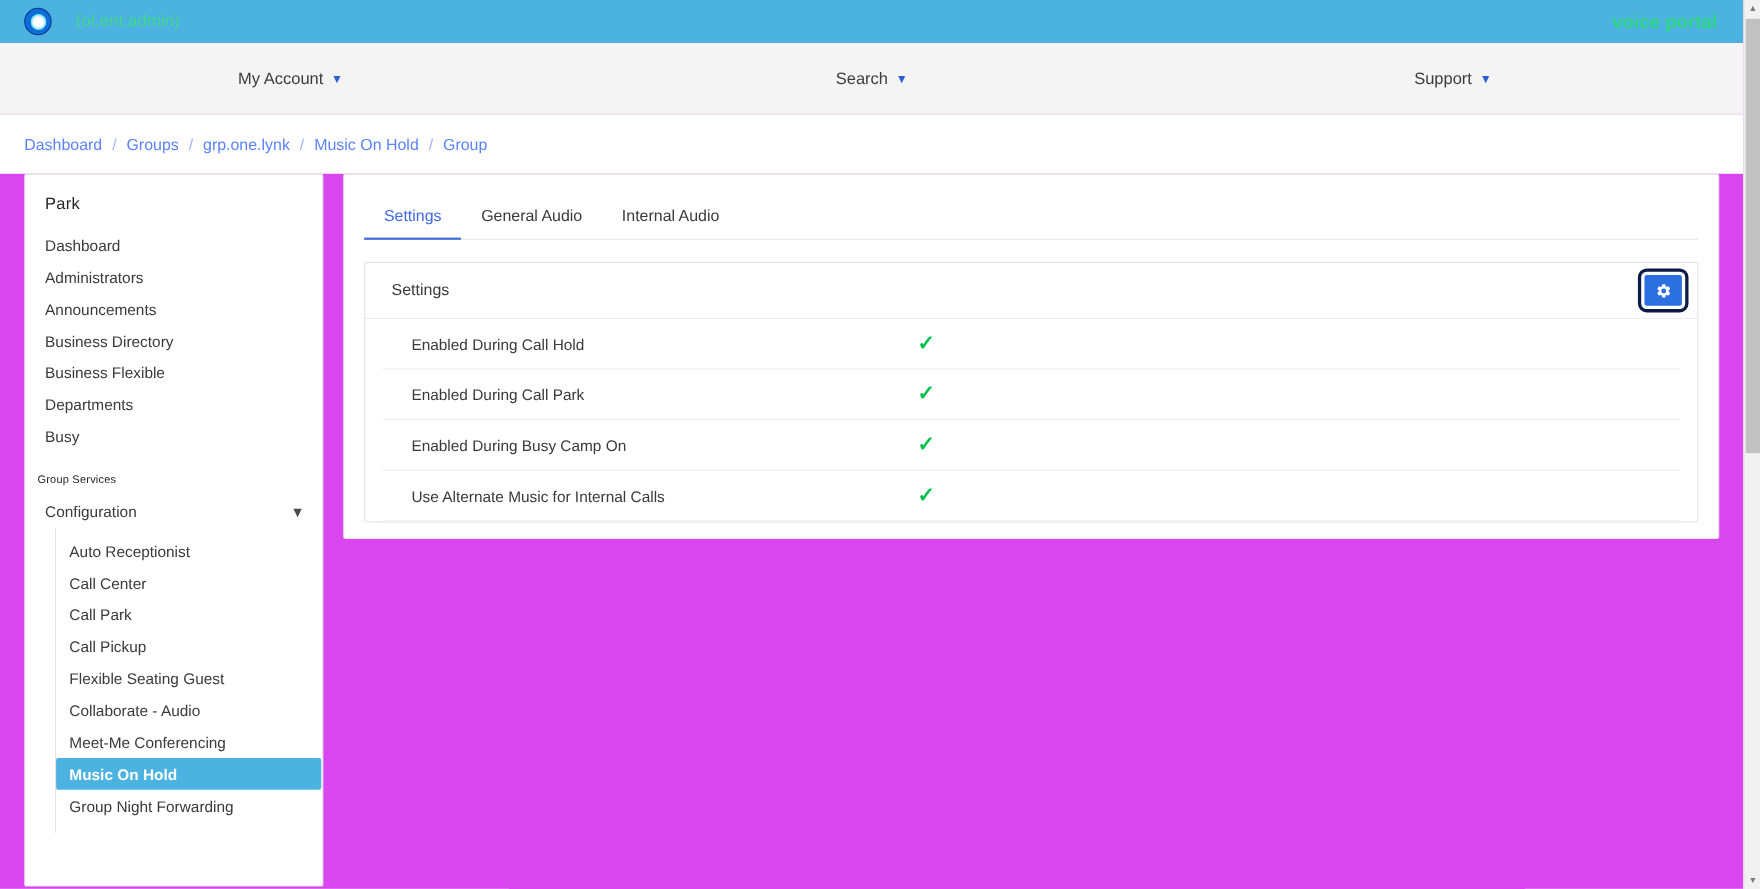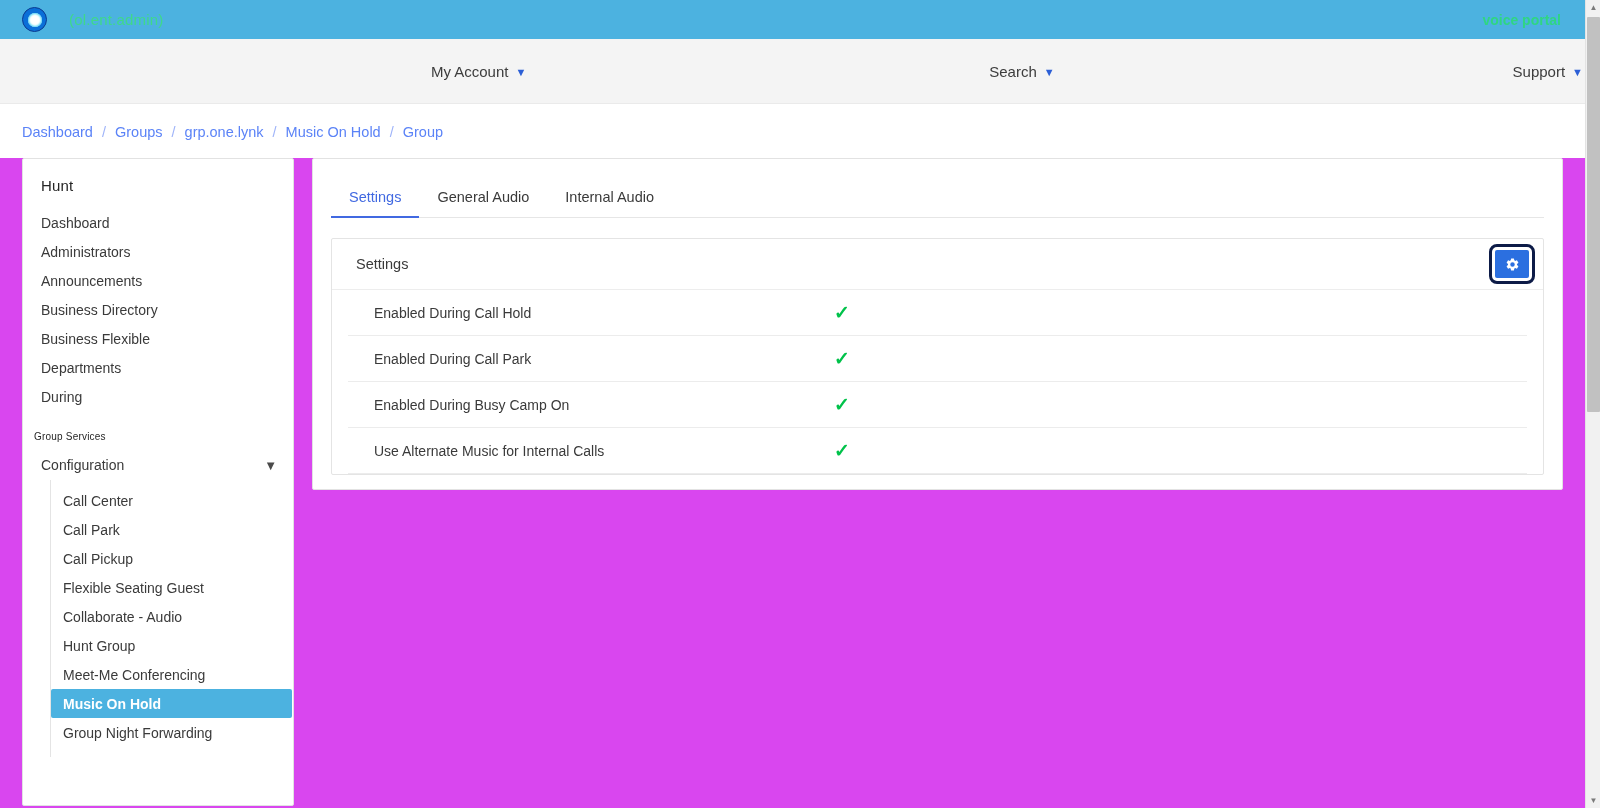--- a/index.html
+++ b/index.html
@@ -47,36 +47,36 @@
   }
   .brand-user {
     color: #3fd98a;
     font-size: 15px;
     letter-spacing: .2px;
   }
   .brand-right {
     position: absolute;
     right: 24px;
     color: #2fd683;
-    font-size: 14px;
+    font-size: 17px;
     font-weight: 700;
   }
 
   
   .navbar {
     height: 65px;
     background: #f4f4f4;
     display: flex;
     align-items: center;
     border-bottom: 1px solid #eaeaea;
   }
   .nav-slot {
     flex: 1 1 0;
     display: flex;
-    justify-content: flex-end;
+    justify-content: center;
   }
   .nav-item {
     display: inline-flex;
     align-items: center;
     gap: 7px;
     font-size: 15px;
     color: #3c3c3c;
     cursor: pointer;
     padding: 4px 2px;
   }
@@ -328,44 +328,44 @@
     <span class="crumb">grp.one.lynk</span>
     <span class="crumb-sep">/</span>
     <span class="crumb">Music On Hold</span>
     <span class="crumb-sep">/</span>
     <span class="crumb">Group</span>
   </div>
 
   <div class="columns">
 
     <div class="sidebar">
-      <div class="side-title">Hunt</div>
+      <div class="side-title">Park</div>
 
       <div class="side-link">Dashboard</div>
       <div class="side-link">Administrators</div>
       <div class="side-link">Announcements</div>
       <div class="side-link">Business Directory</div>
       <div class="side-link">Business Flexible</div>
       <div class="side-link">Departments</div>
-      <div class="side-link">During</div>
+      <div class="side-link">Busy</div>
 
       <div class="side-section">Group Services</div>
 
       <div class="side-group-head">
         <span>Configuration</span>
         <span class="chev">▼</span>
       </div>
 
       <div class="subtree">
+        <div class="sub-link">Auto Receptionist</div>
         <div class="sub-link">Call Center</div>
         <div class="sub-link">Call Park</div>
         <div class="sub-link">Call Pickup</div>
         <div class="sub-link">Flexible Seating Guest</div>
         <div class="sub-link">Collaborate - Audio</div>
-        <div class="sub-link">Hunt Group</div>
         <div class="sub-link">Meet-Me Conferencing</div>
         <div class="sub-link active">Music On Hold</div>
         <div class="sub-link">Group Night Forwarding</div>
 
       </div>
     </div>
 
     <div class="main">
 
       <div class="tabs">

